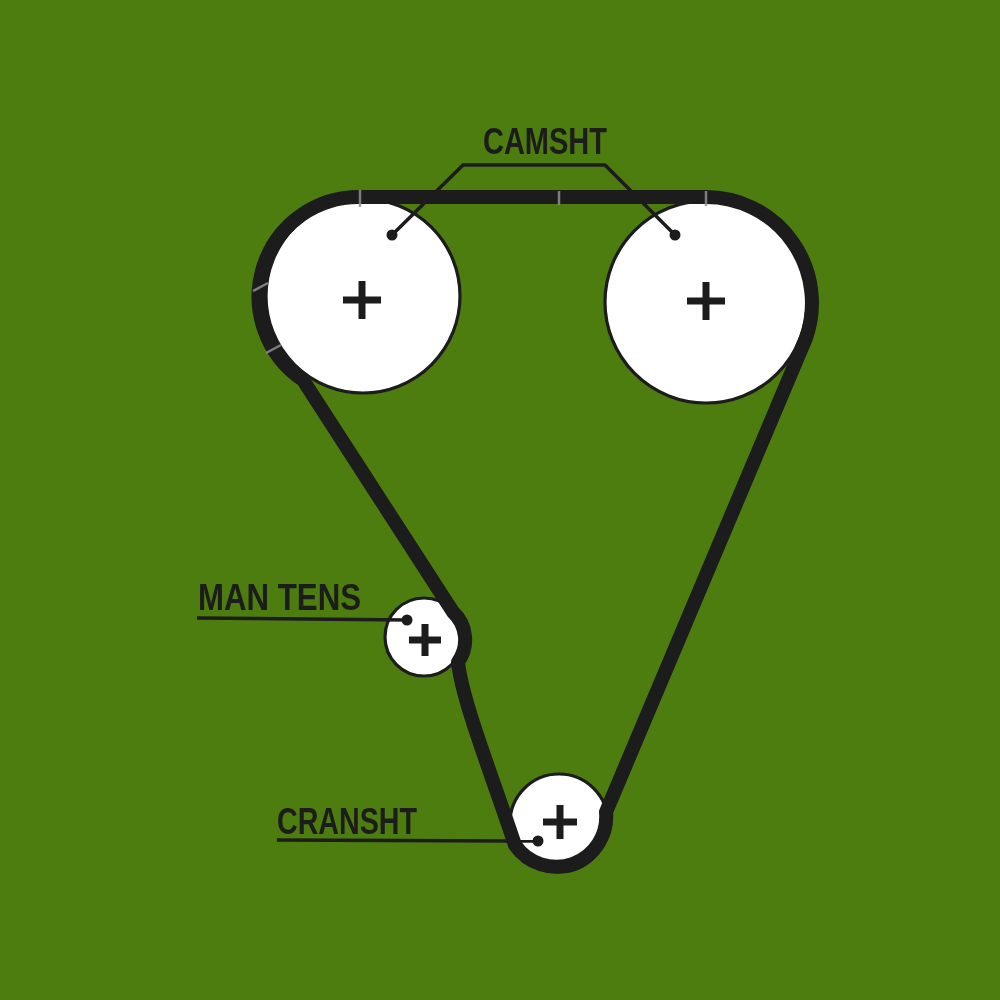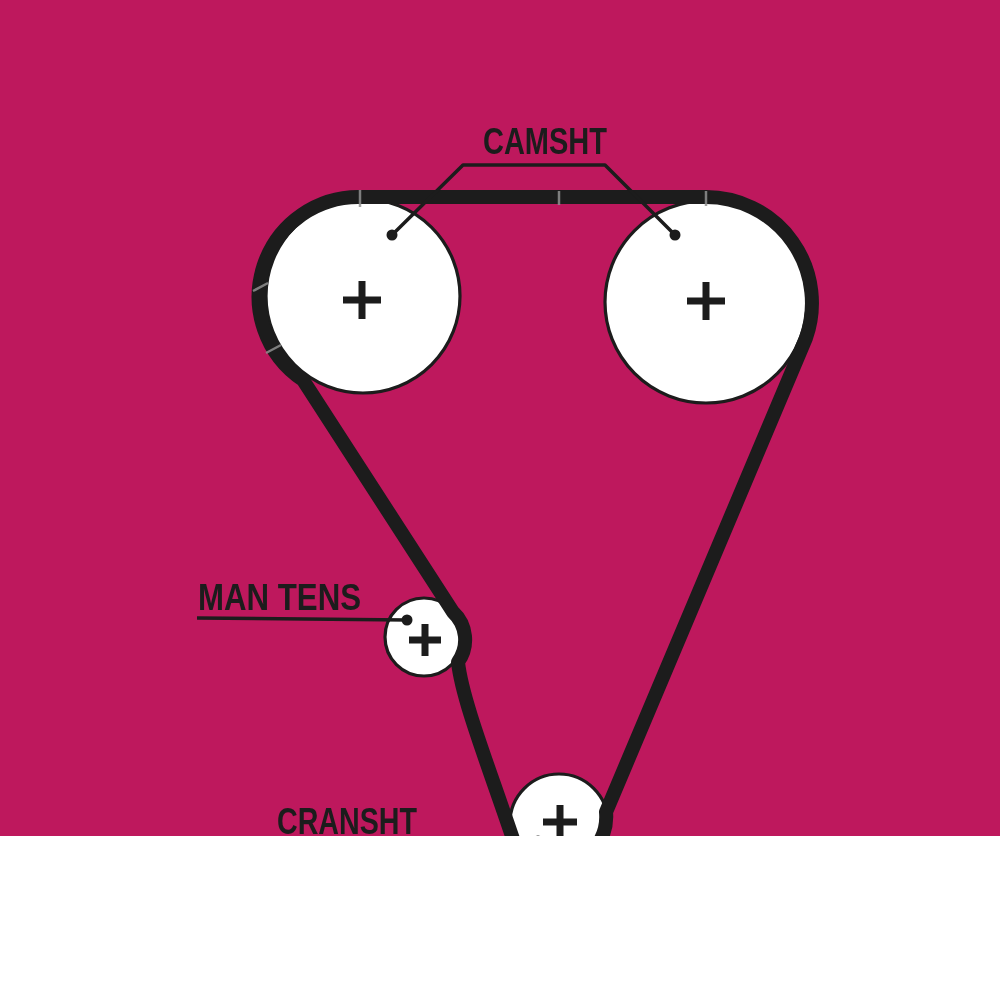--- a/index.html
+++ b/index.html
@@ -3,22 +3,22 @@
 <meta charset="utf-8">
 <style>
   html, body {
     margin: 0;
     padding: 0;
     background: #ffffff;
   }
   .stage {
     position: relative;
     width: 1000px;
-    height: 836px;
-    background: #be185d;
+    height: 1000px;
+    background: #4d7c0f;
     overflow: hidden;
   }
   .stage svg {
     position: absolute;
     left: 0;
     top: 0;
   }
   .diagram-label {
     font-family: "Liberation Sans", sans-serif;
     font-weight: 700;

